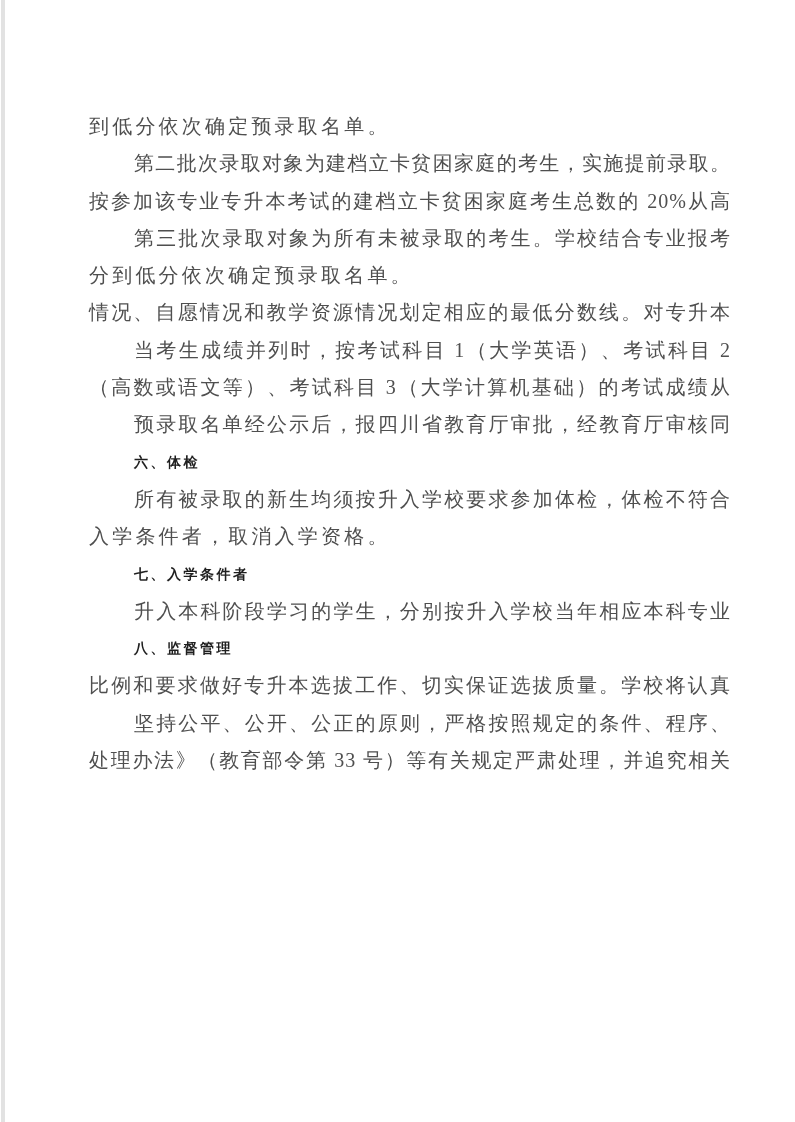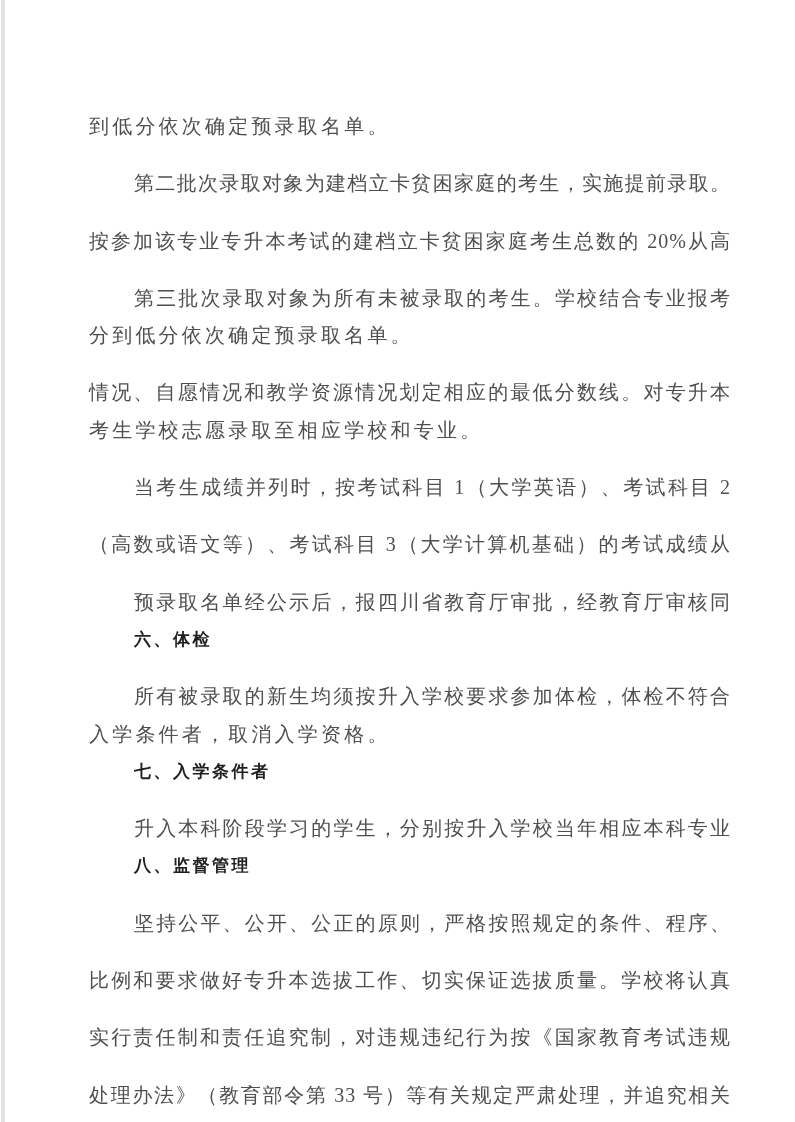--- a/index.html
+++ b/index.html
@@ -22,52 +22,49 @@
     height:37.3px;line-height:37.3px;
     font-size:20px;
     letter-spacing:3.2px;          
     color:var(--body-color);
     text-align:justify;
     white-space:normal;
   }
   .line.flush{
     letter-spacing:1px;            
     text-align-last:justify;
-    margin-top:20px;
   }
   .line.indent{padding-left:45px;}
   .line.heading{
     font-weight:bold;
-    font-size:17px;
+    font-size:14px;
     letter-spacing:2.5px;
     color:var(--heading-color);
     text-align:left;
     text-align-last:left;
   }
 </style>
 </head>
 <body>
 
 <div class="page">
   <div class="edge"></div>
   <div class="doc" id="doc">
       <div class="line">到低分依次确定预录取名单。</div>
       <div class="line indent flush">第二批次录取对象为建档立卡贫困家庭的考生，实施提前录取。</div>
       <div class="line flush">按参加该专业专升本考试的建档立卡贫困家庭考生总数的 20%从高</div>
       <div class="line indent flush">第三批次录取对象为所有未被录取的考生。学校结合专业报考</div>
       <div class="line">分到低分依次确定预录取名单。</div>
       <div class="line flush">情况、自愿情况和教学资源情况划定相应的最低分数线。对专升本</div>
-      <div class="line">考生学校志愿录取至相应学校和专业。</div>
       <div class="line indent flush">当考生成绩并列时，按考试科目 1（大学英语）、考试科目 2</div>
       <div class="line flush">（高数或语文等）、考试科目 3（大学计算机基础）的考试成绩从</div>
       <div class="line indent flush">预录取名单经公示后，报四川省教育厅审批，经教育厅审核同</div>
       <div class="line heading indent">六、体检</div>
       <div class="line indent flush">所有被录取的新生均须按升入学校要求参加体检，体检不符合</div>
       <div class="line">入学条件者，取消入学资格。</div>
       <div class="line heading indent">七、入学条件者</div>
       <div class="line indent flush">升入本科阶段学习的学生，分别按升入学校当年相应本科专业</div>
       <div class="line heading indent">八、监督管理</div>
+      <div class="line flush">比例和要求做好专升本选拔工作、切实保证选拔质量。学校将认真</div>
       <div class="line indent flush">坚持公平、公开、公正的原则，严格按照规定的条件、程序、</div>
-      <div class="line flush">比例和要求做好专升本选拔工作、切实保证选拔质量。学校将认真</div>
-      <div class="line flush">实行责任制和责任追究制，对违规违纪行为按《国家教育考试违规</div>
       <div class="line flush">处理办法》（教育部令第 33 号）等有关规定严肃处理，并追究相关</div>
     </div>
 </div>
 
 </body></html>

